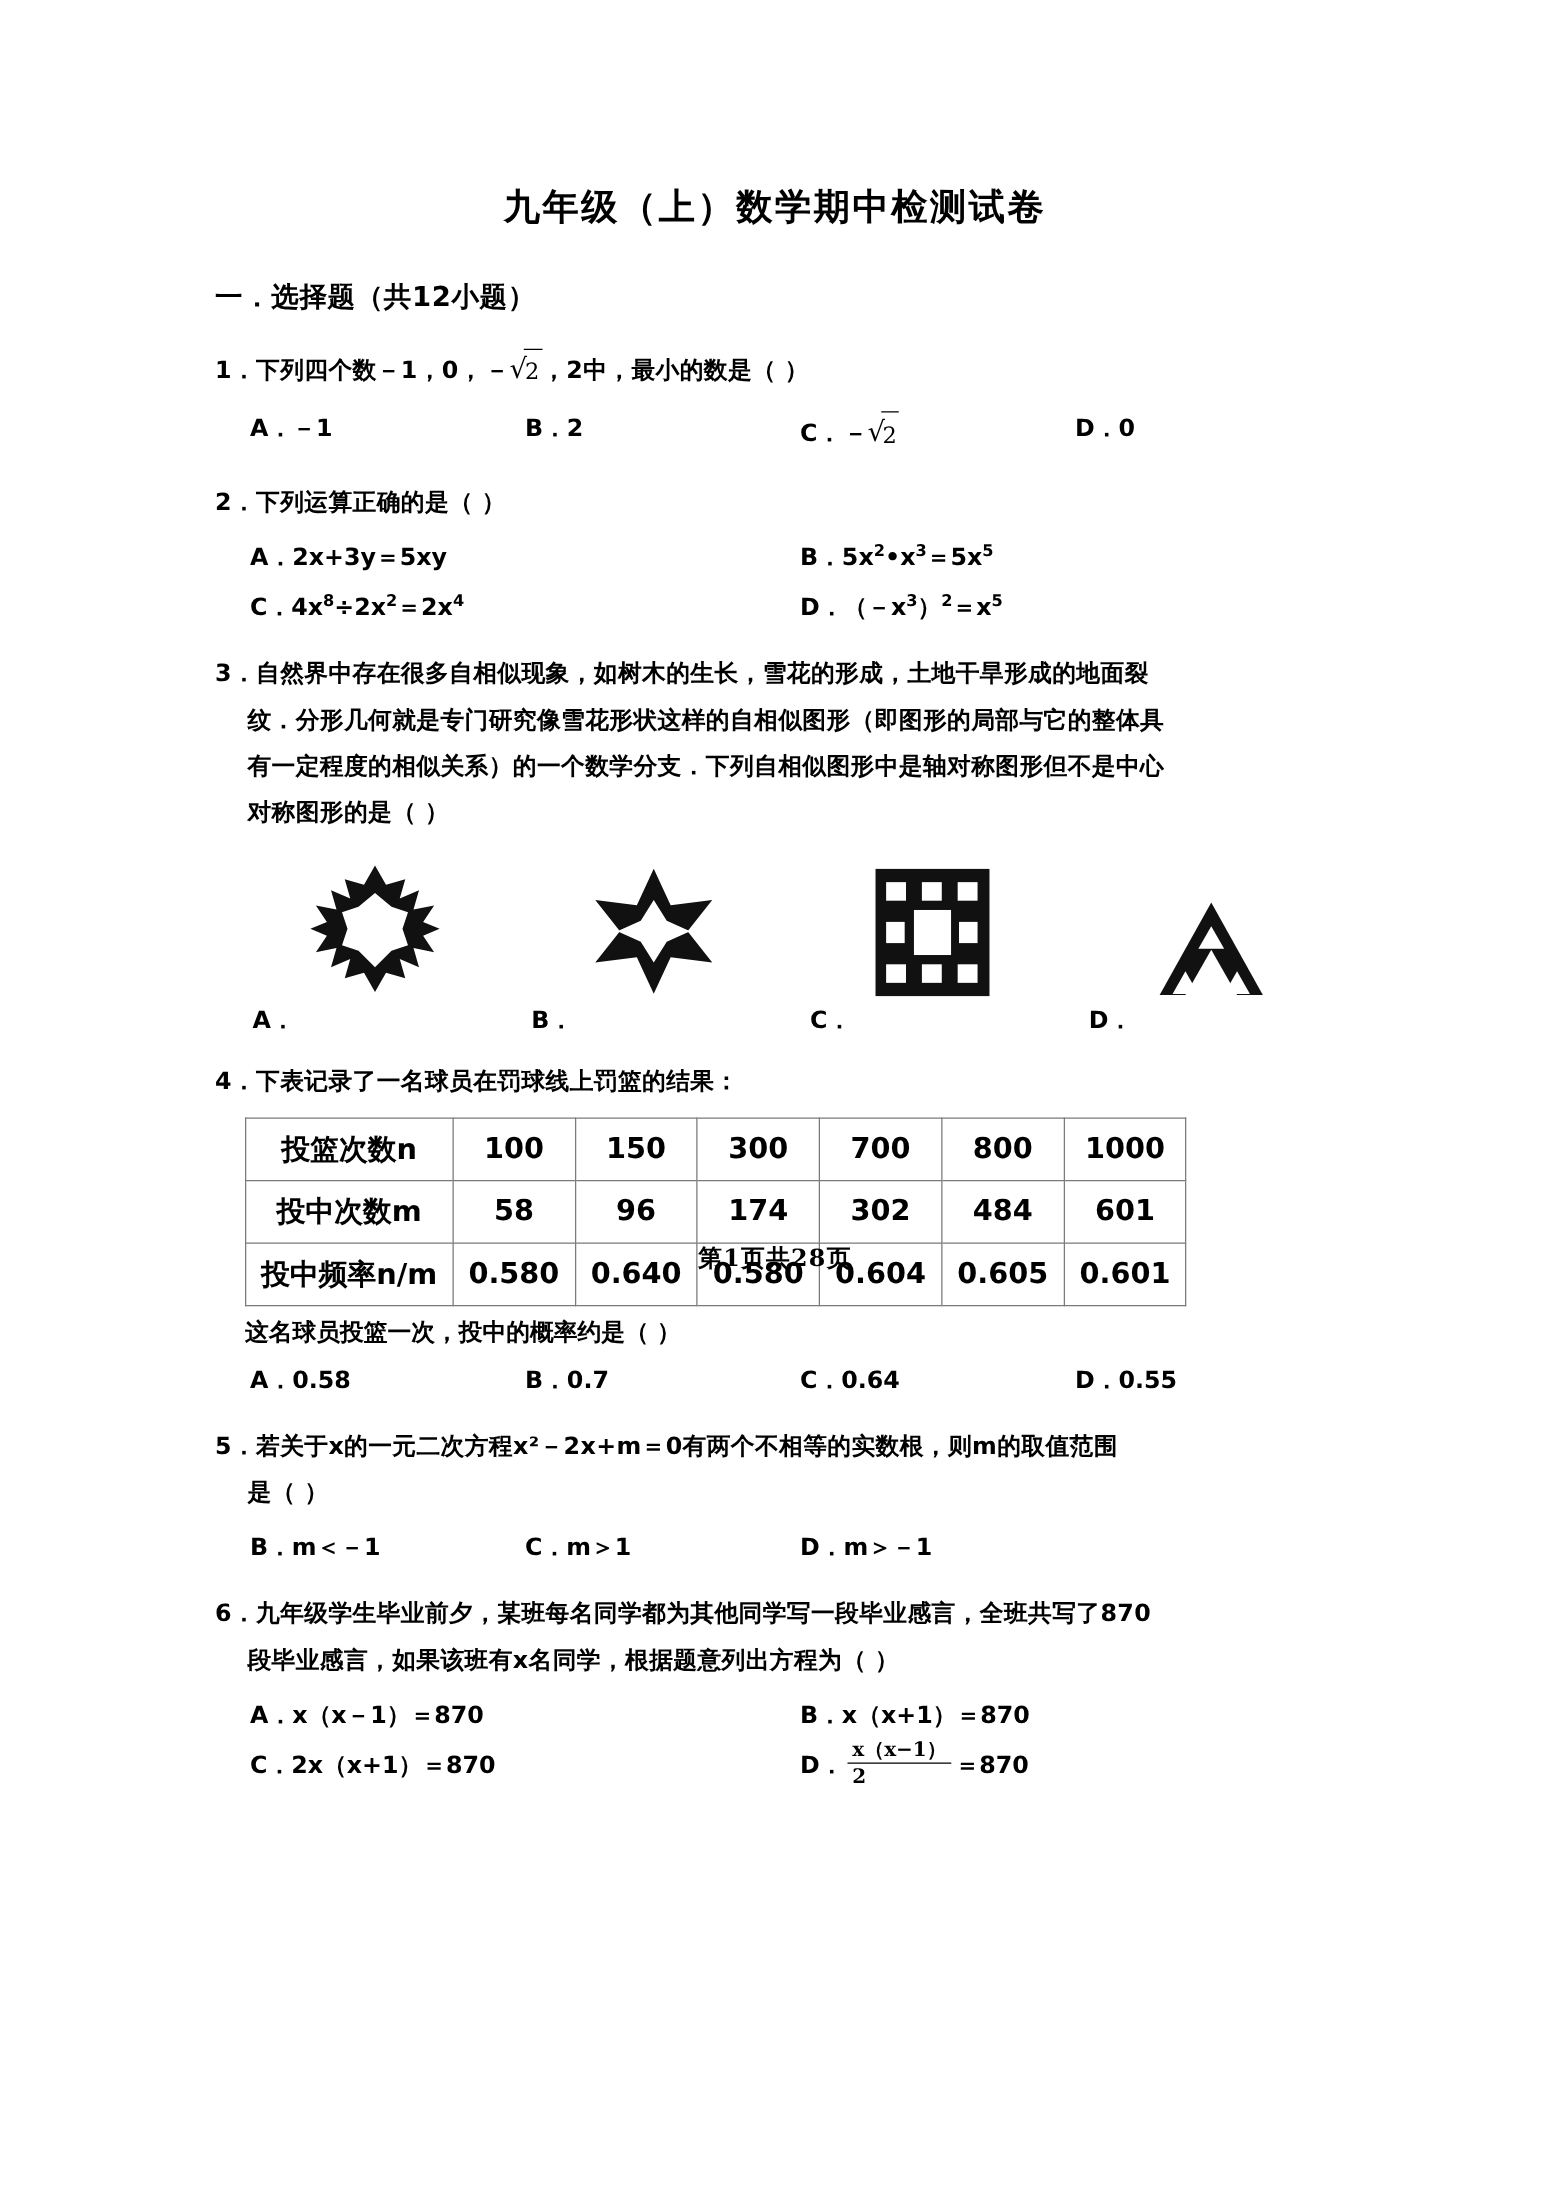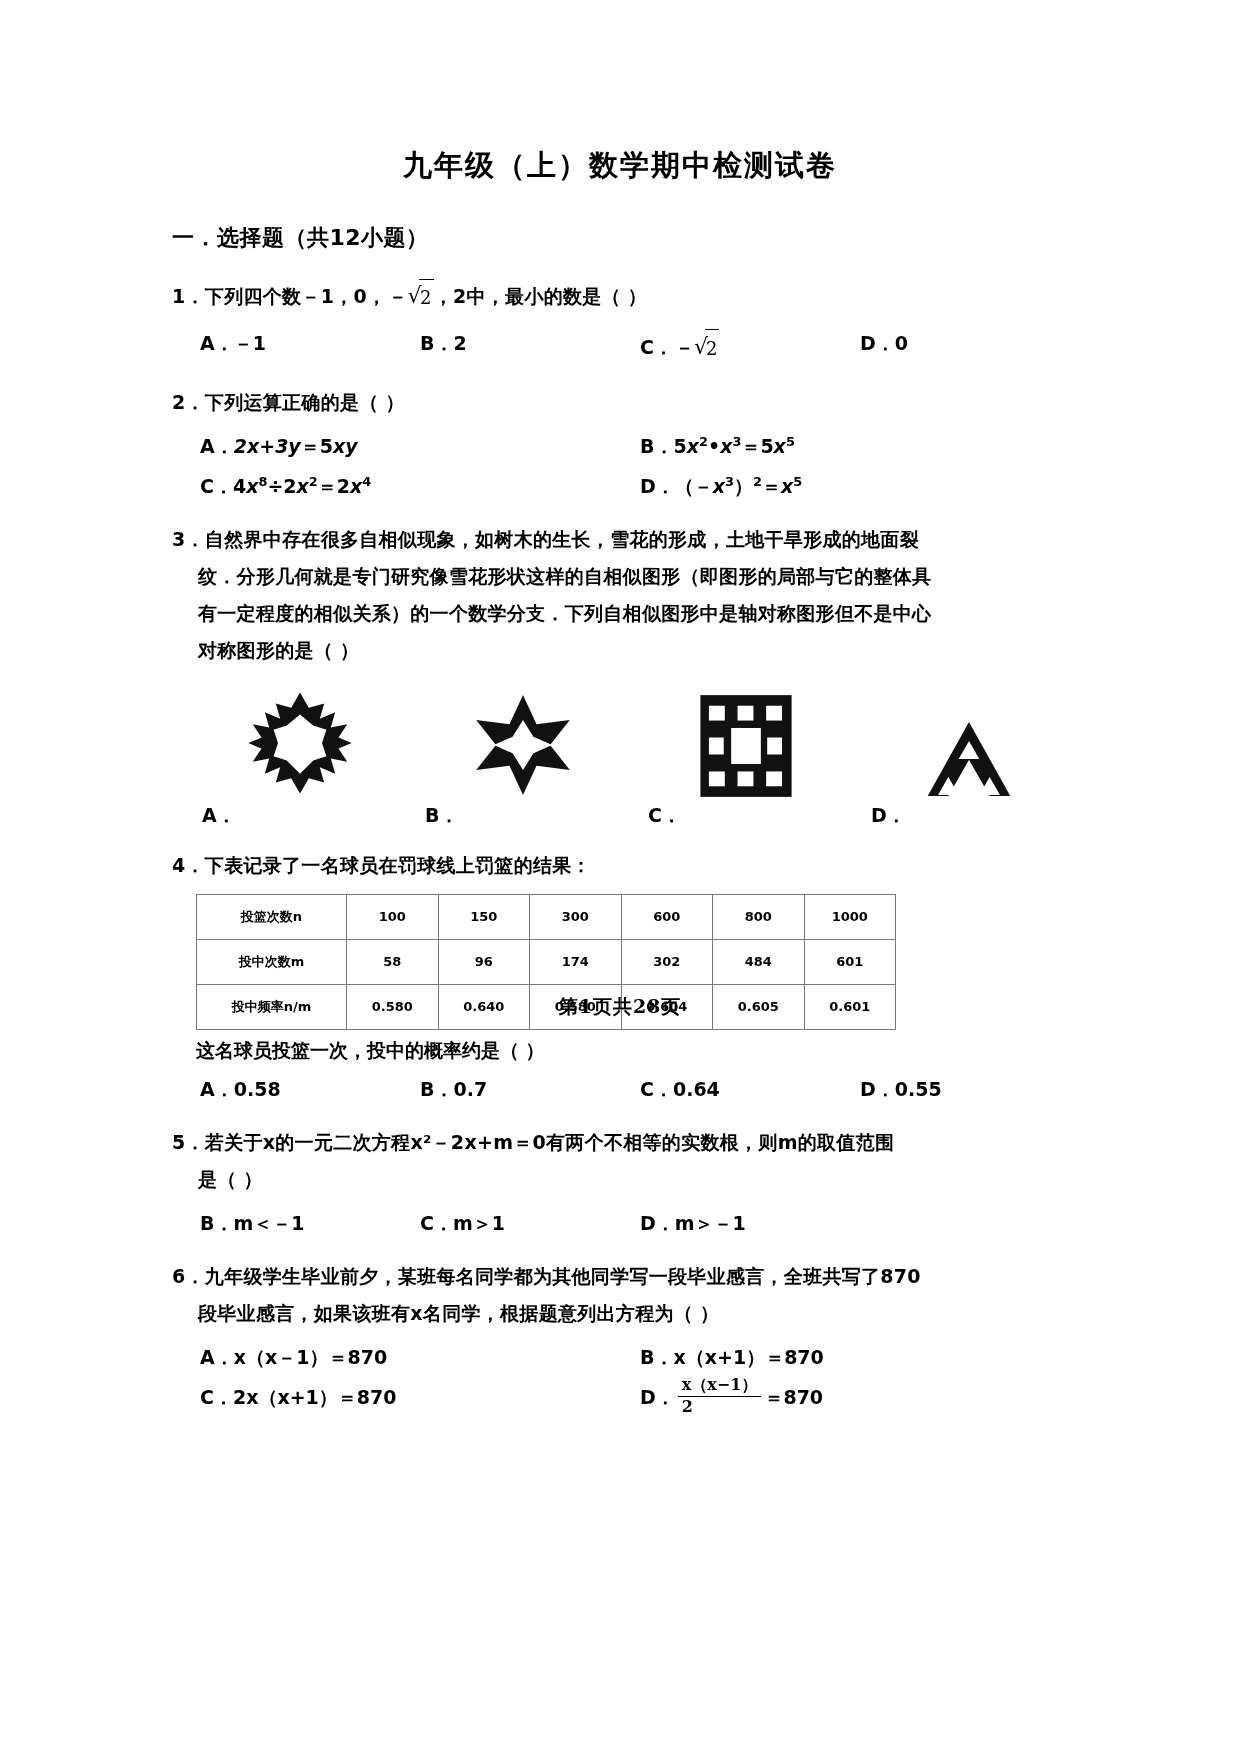--- a/index.html
+++ b/index.html
@@ -51,21 +51,21 @@
     font-weight: bold;
     padding-left: 28px;
     margin: 6px 0 14px 0;
     line-height: 2.1;
   }
   .opts.cols4 > div { width: 25%; }
   .opts.cols2 { flex-wrap: wrap; }
   .opts.cols2 > div { width: 50%; }
   .opt-lbl { }
   sup { font-size: 0.68em; vertical-align: super; line-height: 0; }
-  .it { font-style: italic; }
+  .it { }
   .sqrt {
     display: inline-block;
     position: relative;
     padding-left: 2px;
   }
   .sqrt .rad { font-size: 22px; font-weight: normal; }
   .sqrt .under {
     border-top: 1.4px solid #000;
     padding: 0 2px 0 1px;
     font-family: "DejaVu Serif", serif;
@@ -90,21 +90,21 @@
     padding-left: 16px;
     font-size: 19px;
     font-weight: bold;
     margin-bottom: 18px;
   }
   .lbl-cell { width: 25%; padding-left: 14px; }
   
   .tbl-wrap { padding-left: 24px; margin: 10px 0 4px 0; }
   table.data {
     border-collapse: collapse;
-    font-size: 13px;
+    font-size: 23px;
     font-weight: bold;
     width: 700px;
   }
   table.data td {
     border: 1px solid #7a7a7a;
     text-align: center;
     padding: 9px 12px;
     height: 45px;
     white-space: nowrap;
   }
@@ -227,21 +227,21 @@
       <span>4．</span><span>下表记录了一名球员在罚球线上罚篮的结果：</span>
     </div>
     <div class="tbl-wrap">
       <table class="data">
         <tbody>
             <tr>
           <td class="rowhead">投篮次数n</td>
           <td>100</td>
           <td>150</td>
           <td>300</td>
-          <td>600</td>
+          <td>700</td>
           <td>800</td>
           <td>1000</td>
         </tr>
         <tr>
           <td class="rowhead">投中次数m</td>
           <td>58</td>
           <td>96</td>
           <td>174</td>
           <td>302</td>
           <td>484</td>

